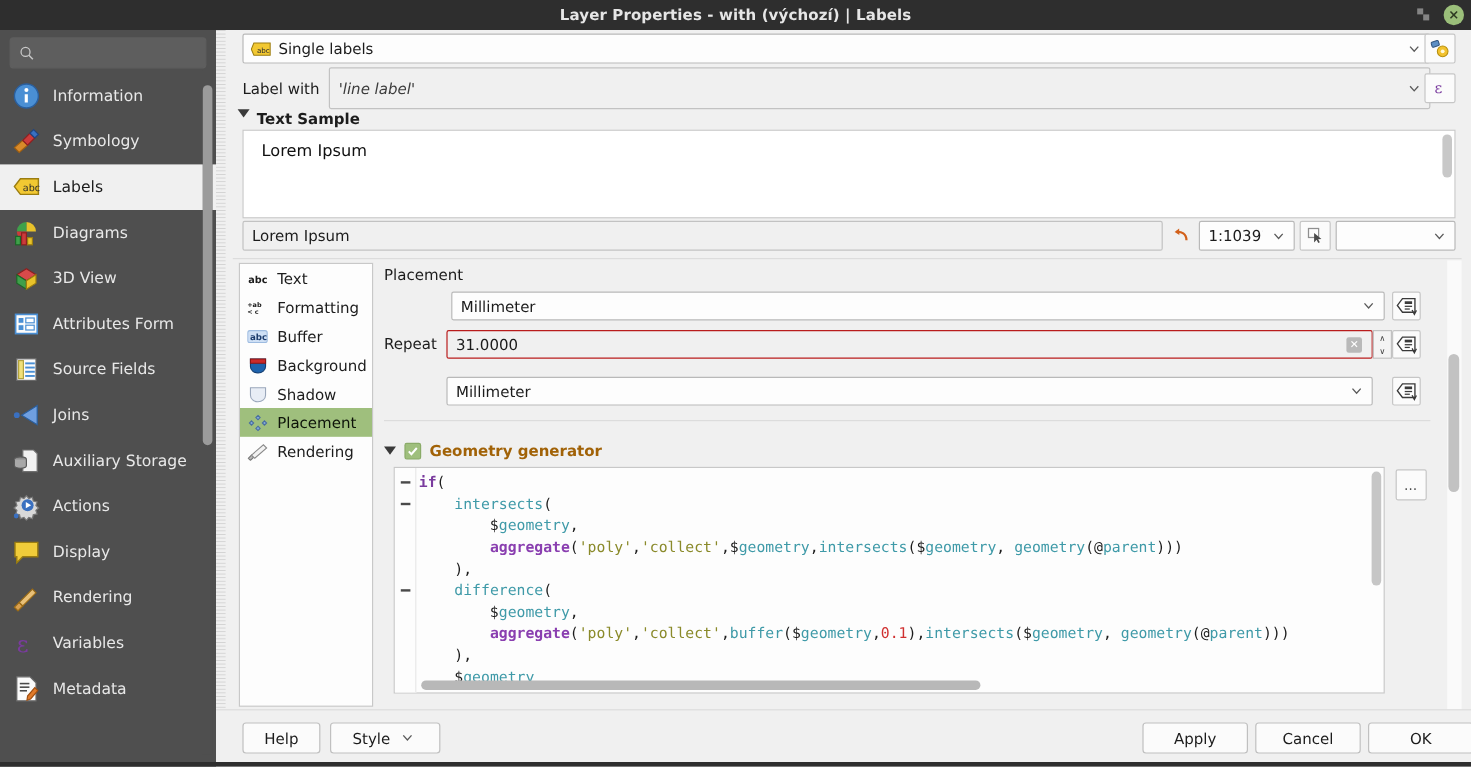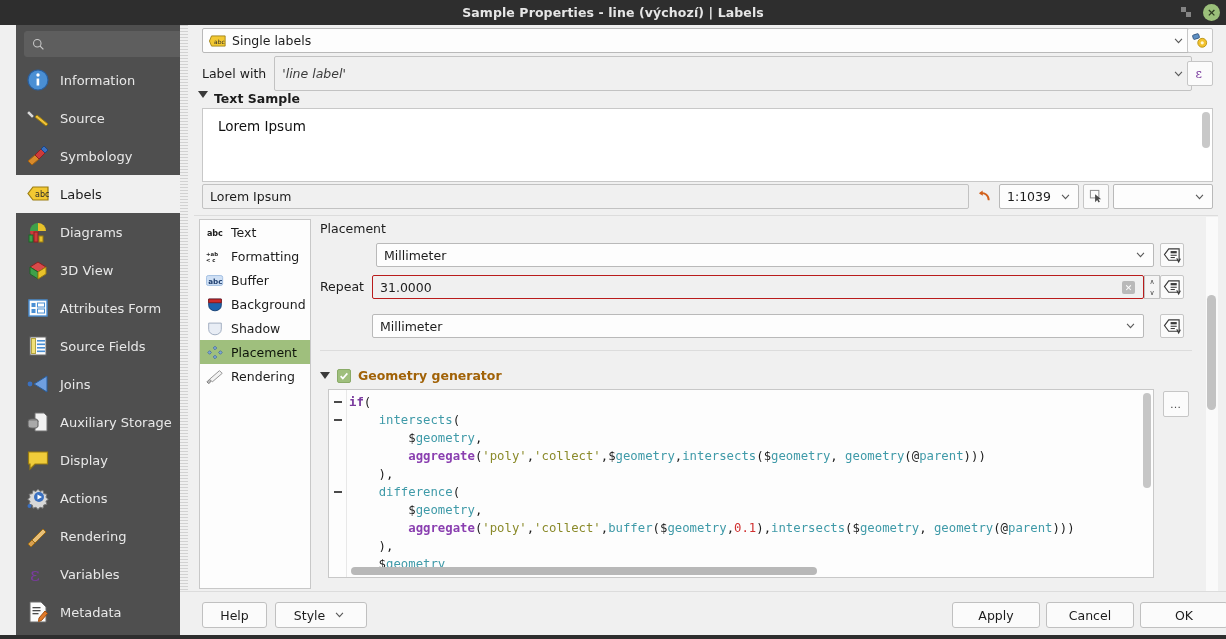--- a/index.html
+++ b/index.html
@@ -29,21 +29,21 @@
   .win-restore::after{ left:6px; top:6px; width:5px; height:5px; }
   .win-close{
     width:17px; height:17px; border-radius:50%; background:#9bbf7a;
     display:flex; align-items:center; justify-content:center;
     color:#2e3b22; font-size:11px; font-weight:bold; cursor:pointer;
     line-height:1;
   }
 
   
   .sidebar {
-    position:absolute; left:16px; top:25px; width:180px; height:614px;
+    position:absolute; left:0; top:25px; width:180px; height:614px;
     background:#4f4f4f;
   }
   .search-wrap{
     margin:6px 8px 4px 8px; height:26px; background:#5e5e5e;
     border:1px solid #5e5e5e; border-radius:3px;
     display:flex; align-items:center; padding:0 7px;
   }
   .search-icon{ width:13px;height:13px; flex:0 0 auto; }
   .search-input{
     border:none; outline:none; background:transparent; color:#e0e0e0;
@@ -240,21 +240,21 @@
   .btn-cancel{ position:absolute; left:866px; top:10px; width:88px;}
   .btn-ok{ position:absolute; left:960px; top:10px; width:88px;}
   .bottom-edge{ position:absolute; left:0; bottom:0; width:1226px; height:4px; background:#2e2e2e;}
 </style>
 </head>
 <body>
 
 <div class="window">
 
   <div class="titlebar">
-    <span class="title">Sample Properties - line (výchozí) | Labels</span>
+    <span class="title">Layer Properties - with (výchozí) | Labels</span>
     <div class="win-btns">
       <div class="win-restore"></div>
       <div class="win-close">×</div>
     </div>
   </div>
 
   <div class="sidebar">
     <div class="search-wrap">
       <svg class="search-icon" viewBox="0 0 16 16">
         <circle cx="6.5" cy="6.5" r="4.6" fill="none" stroke="#c9c9c9" stroke-width="1.3"></circle>
@@ -266,27 +266,20 @@
         <div class="side-item">
           <svg viewBox="0 0 24 24" class="side-ico">
             <circle cx="12" cy="12" r="10" fill="#4a8fd4" stroke="#2a5f9e" stroke-width="1.2"></circle>
             <circle cx="12" cy="7" r="1.7" fill="#fff"></circle>
             <path d="M10.6 10.5 h2.6 v7 h-2.6z" fill="#fff"></path>
           </svg>
           <span>Information</span>
         </div>
         <div class="side-item">
           <svg viewBox="0 0 24 24" class="side-ico">
-            <path d="M3 5 l5 5 -2 2 -5-5z" fill="#d8d8d8" stroke="#7a7a7a"></path>
-            <path d="M9 11 l11 9 2-2 -11-9z" fill="#f0c23a" stroke="#9a7a0a"></path>
-          </svg>
-          <span>Source</span>
-        </div>
-        <div class="side-item">
-          <svg viewBox="0 0 24 24" class="side-ico">
             <path d="M2 17 l7-6 4 4 -7 6z" fill="#d88a2a" stroke="#a05f10"></path>
             <path d="M9 11 l6-6 4 4 -6 6z" fill="#cc3b3b" stroke="#8c2020"></path>
             <path d="M15 5 l3-3 4 4 -3 3z" fill="#3a70c0" stroke="#1f4480"></path>
           </svg>
           <span>Symbology</span>
         </div>
         <div class="side-item active">
           <svg viewBox="0 0 24 24" class="side-ico">
             <path d="M7 5 H22 V18 H7 L2 11.5 Z" fill="#f2c832" stroke="#9b7d10" stroke-width="1.2"></path>
             <text x="9" y="15" font-size="8" font-family="DejaVu Sans" fill="#2b2b2b">abc</text>
@@ -343,32 +336,32 @@
         <div class="side-item">
           <svg viewBox="0 0 24 24" class="side-ico">
             <path d="M9 3 H18 L21 6 V21 H9 Z" fill="#f2f2f2" stroke="#707070"></path>
             <ellipse cx="7" cy="11" rx="5" ry="2.2" fill="#8f8f8f" stroke="#5a5a5a"></ellipse>
             <path d="M2 11 v5 a5 2.2 0 0 0 10 0 v-5" fill="#a9a9a9" stroke="#5a5a5a"></path>
           </svg>
           <span>Auxiliary Storage</span>
         </div>
         <div class="side-item">
           <svg viewBox="0 0 24 24" class="side-ico">
-            <path d="M2.5 4 H21.5 V16 H9 L4 21 V16 H2.5 Z" fill="#f0cc3a" stroke="#9b7d10" stroke-width="1.2"></path>
-          </svg>
-          <span>Display</span>
-        </div>
-        <div class="side-item">
-          <svg viewBox="0 0 24 24" class="side-ico">
             <path d="M12 3 l2 2.4 3-1 .7 3.2 3.2.7 -1 3 2.4 2 -2.4 2 1 3 -3.2.7 -.7 3.2 -3-1 -2 2.4 -2-2.4 -3 1 -.7-3.2 -3.2-.7 1-3 -2.4-2 2.4-2 -1-3 3.2-.7 .7-3.2 3 1z" fill="#d8d8d8" stroke="#777"></path>
             <circle cx="13" cy="11" r="5" fill="#3a70c0"></circle>
             <path d="M11.5 8.4 L16 11 L11.5 13.6 Z" fill="#fff"></path>
             <circle cx="3.5" cy="20" r="2" fill="#3a70c0"></circle>
           </svg>
           <span>Actions</span>
+        </div>
+        <div class="side-item">
+          <svg viewBox="0 0 24 24" class="side-ico">
+            <path d="M2.5 4 H21.5 V16 H9 L4 21 V16 H2.5 Z" fill="#f0cc3a" stroke="#9b7d10" stroke-width="1.2"></path>
+          </svg>
+          <span>Display</span>
         </div>
         <div class="side-item">
           <svg viewBox="0 0 24 24" class="side-ico">
             <path d="M2 20 l4-4 3 3 -4 4z" fill="#d8a050" stroke="#9a6a16"></path>
             <path d="M6 16 L17 5 l3 3 -11 11z" fill="#e8c078" stroke="#9a6a16"></path>
           </svg>
           <span>Rendering</span>
         </div>
         <div class="side-item">
           <svg viewBox="0 0 24 24" class="side-ico">

